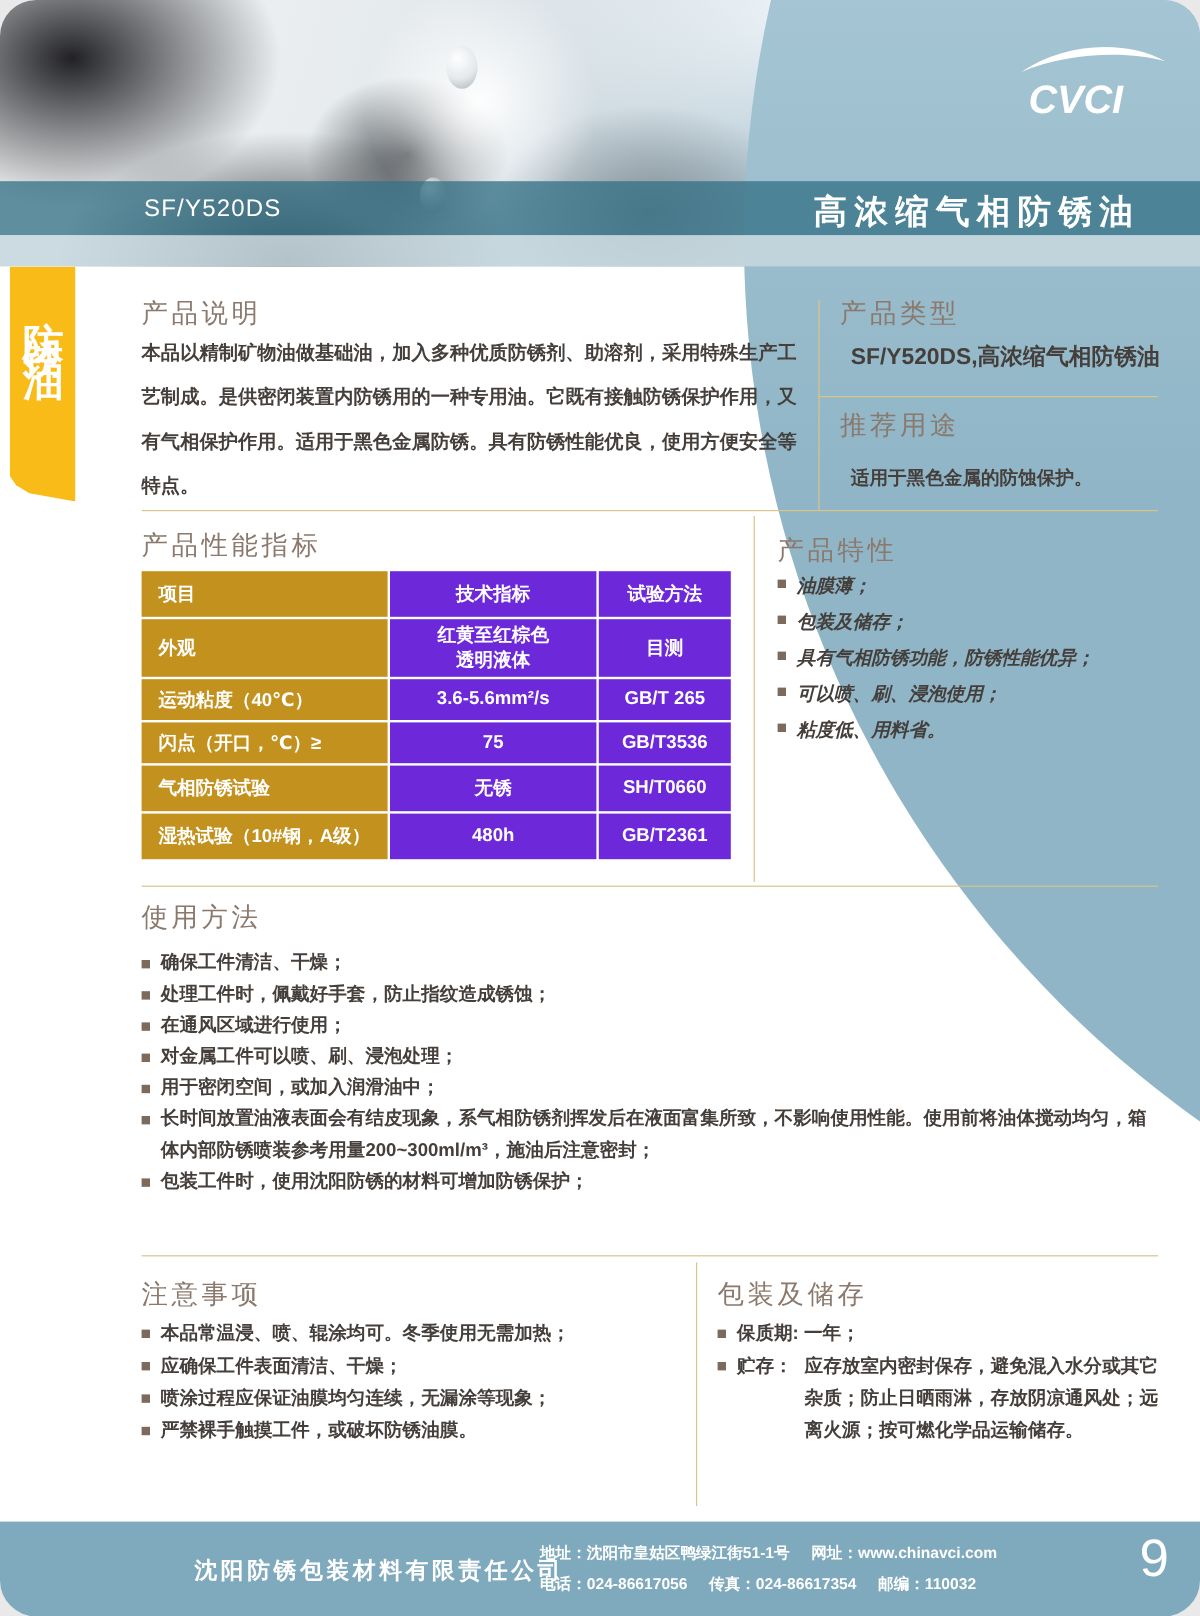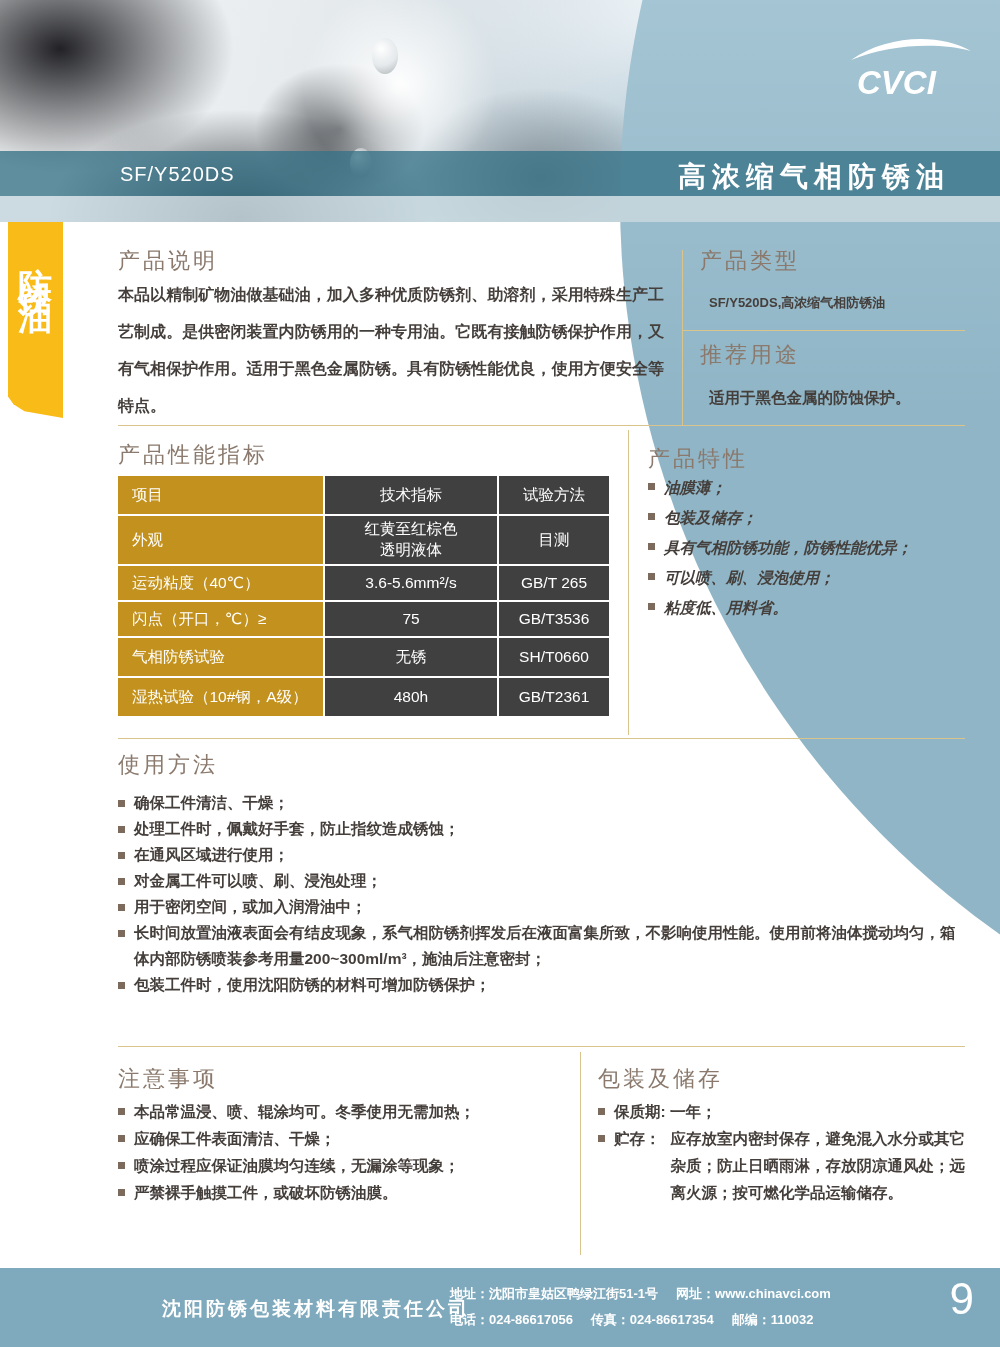--- a/index.html
+++ b/index.html
@@ -1,17 +1,17 @@
 <!DOCTYPE html>
 <html><head>
 <meta charset="utf-8">
 <style>
   * { margin:0; padding:0; box-sizing:border-box; }
   body { background:#e9e9e9; font-family:"Liberation Sans","DejaVu Sans",sans-serif; }
-  .page { position:relative; width:1000px; height:1347px; margin:0 auto; background:#ffffff; overflow:hidden; }
+  .page { position:relative; width:1000px; height:1347px; margin:0 auto; background:#ffffff; overflow:hidden;border-radius:30px; }
 
   
   .hero { position:absolute; left:0; top:0; width:1000px; height:222px;
     background:
       radial-gradient(circle 150px at 40% 38%, rgba(255,255,255,.95), rgba(255,255,255,0) 65%),
       radial-gradient(ellipse 280px 200px at 6% 22%, rgba(16,16,20,.92), rgba(16,16,20,0) 62%),
       radial-gradient(ellipse 320px 180px at 24% 98%, rgba(22,25,28,.88), rgba(22,25,28,0) 60%),
       radial-gradient(ellipse 130px 100px at 34% 58%, rgba(40,44,48,.75), rgba(40,44,48,0) 65%),
       radial-gradient(ellipse 220px 150px at 54% 80%, rgba(70,82,90,.55), rgba(70,82,90,0) 60%),
       radial-gradient(ellipse 420px 220px at 70% 0%, rgba(250,253,255,.9), rgba(250,253,255,0) 70%),
@@ -42,31 +42,31 @@
   .body-text { color:#453F3C; font-weight:600; }
   .divider { position:absolute; background:#D9C48C; }
   ul { list-style:none; }
   li { display:flex; align-items:flex-start; }
   .sq { flex:0 0 auto; width:7px; height:7px; background:#7C6A5D; margin-right:9px; }
   .txt { flex:1; }
 
   
   .desc-body { position:absolute; left:118px; top:276px; width:546px; font-size:16px;
     line-height:37px; text-align:justify; }
-  .type-item { position:absolute; left:700px; top:294px; width:268px; font-size:13px; }
+  .type-item { position:absolute; left:700px; top:284px; width:268px; font-size:19px; }
   .type-item .sq { margin-top:5px; }
   .rec-item { position:absolute; left:700px; top:388px; width:268px; font-size:15.5px; }
   .rec-item .sq { margin-top:5px; }
 
   
   .perf-table { position:absolute; left:118px; top:476px; width:491px;
     display:grid; grid-template-columns:205px 172px 110px; grid-template-rows:38px 48px 34px 34px 38px 38px; gap:2px; }
-  .cell { display:flex; align-items:center; justify-content:center; color:#fff; font-size:15.5px; font-weight:400; text-align:center; }
+  .cell { display:flex; align-items:center; justify-content:center; color:#fff; font-size:15.5px; font-weight:700; text-align:center; }
   .cell.c0 { justify-content:flex-start; padding-left:14px; background:#C3921E; text-align:left; }
-  .cell.c1, .cell.c2 { background:#404040; }
+  .cell.c1, .cell.c2 { background:#6d28d9; }
   .pre { white-space:pre-line; }
 
   
   .features-list { position:absolute; left:648px; top:478px; width:320px; font-size:15.5px; }
   .features-list li { margin-bottom:9px;font-style:italic; }
   .features-list .sq { margin-top:5px; }
 
   
   .usage-list { position:absolute; left:118px; top:790px; width:852px; font-size:15.5px; line-height:26px; }
   .usage-list .sq { margin-top:10px; }

